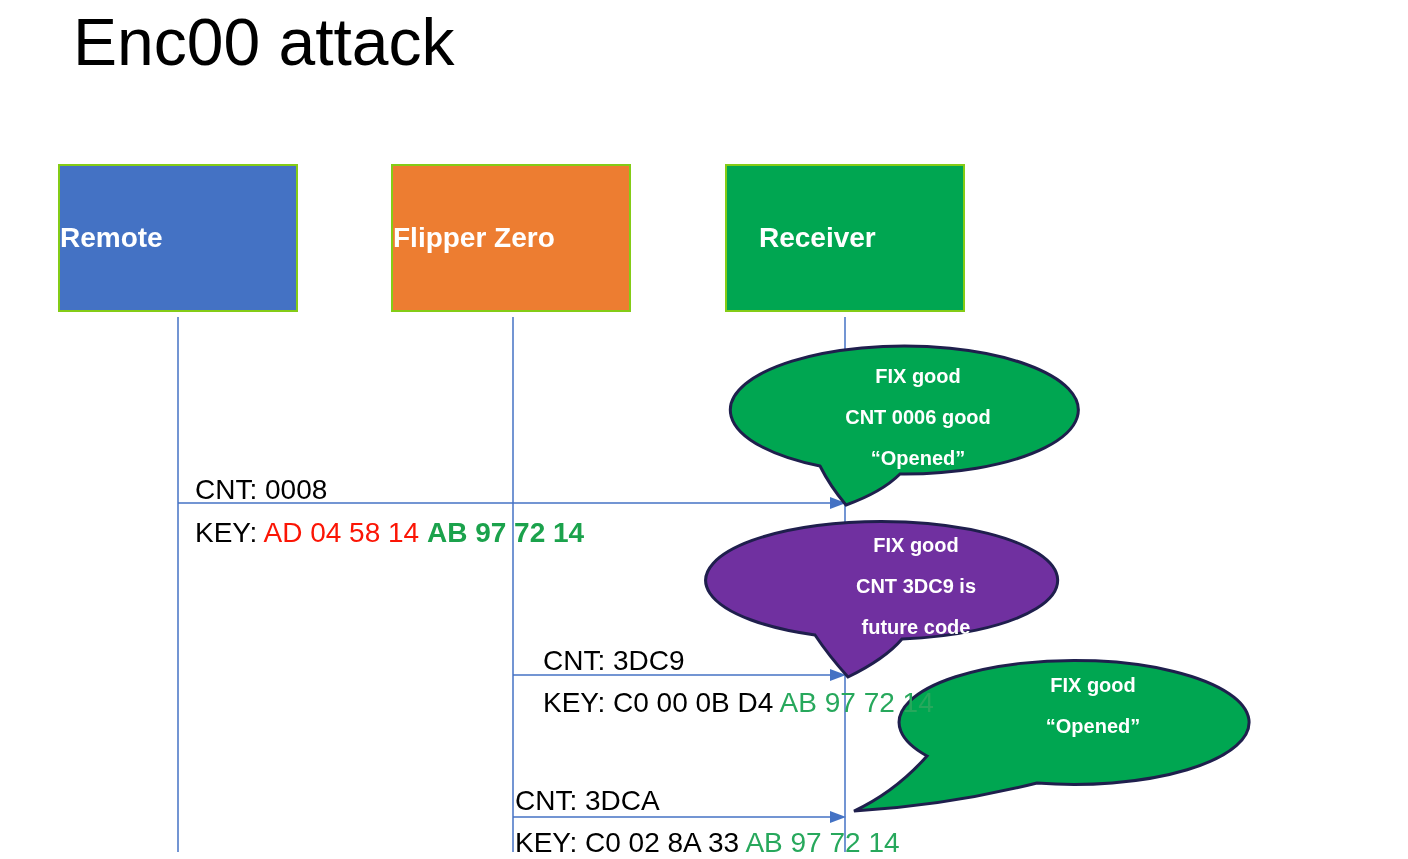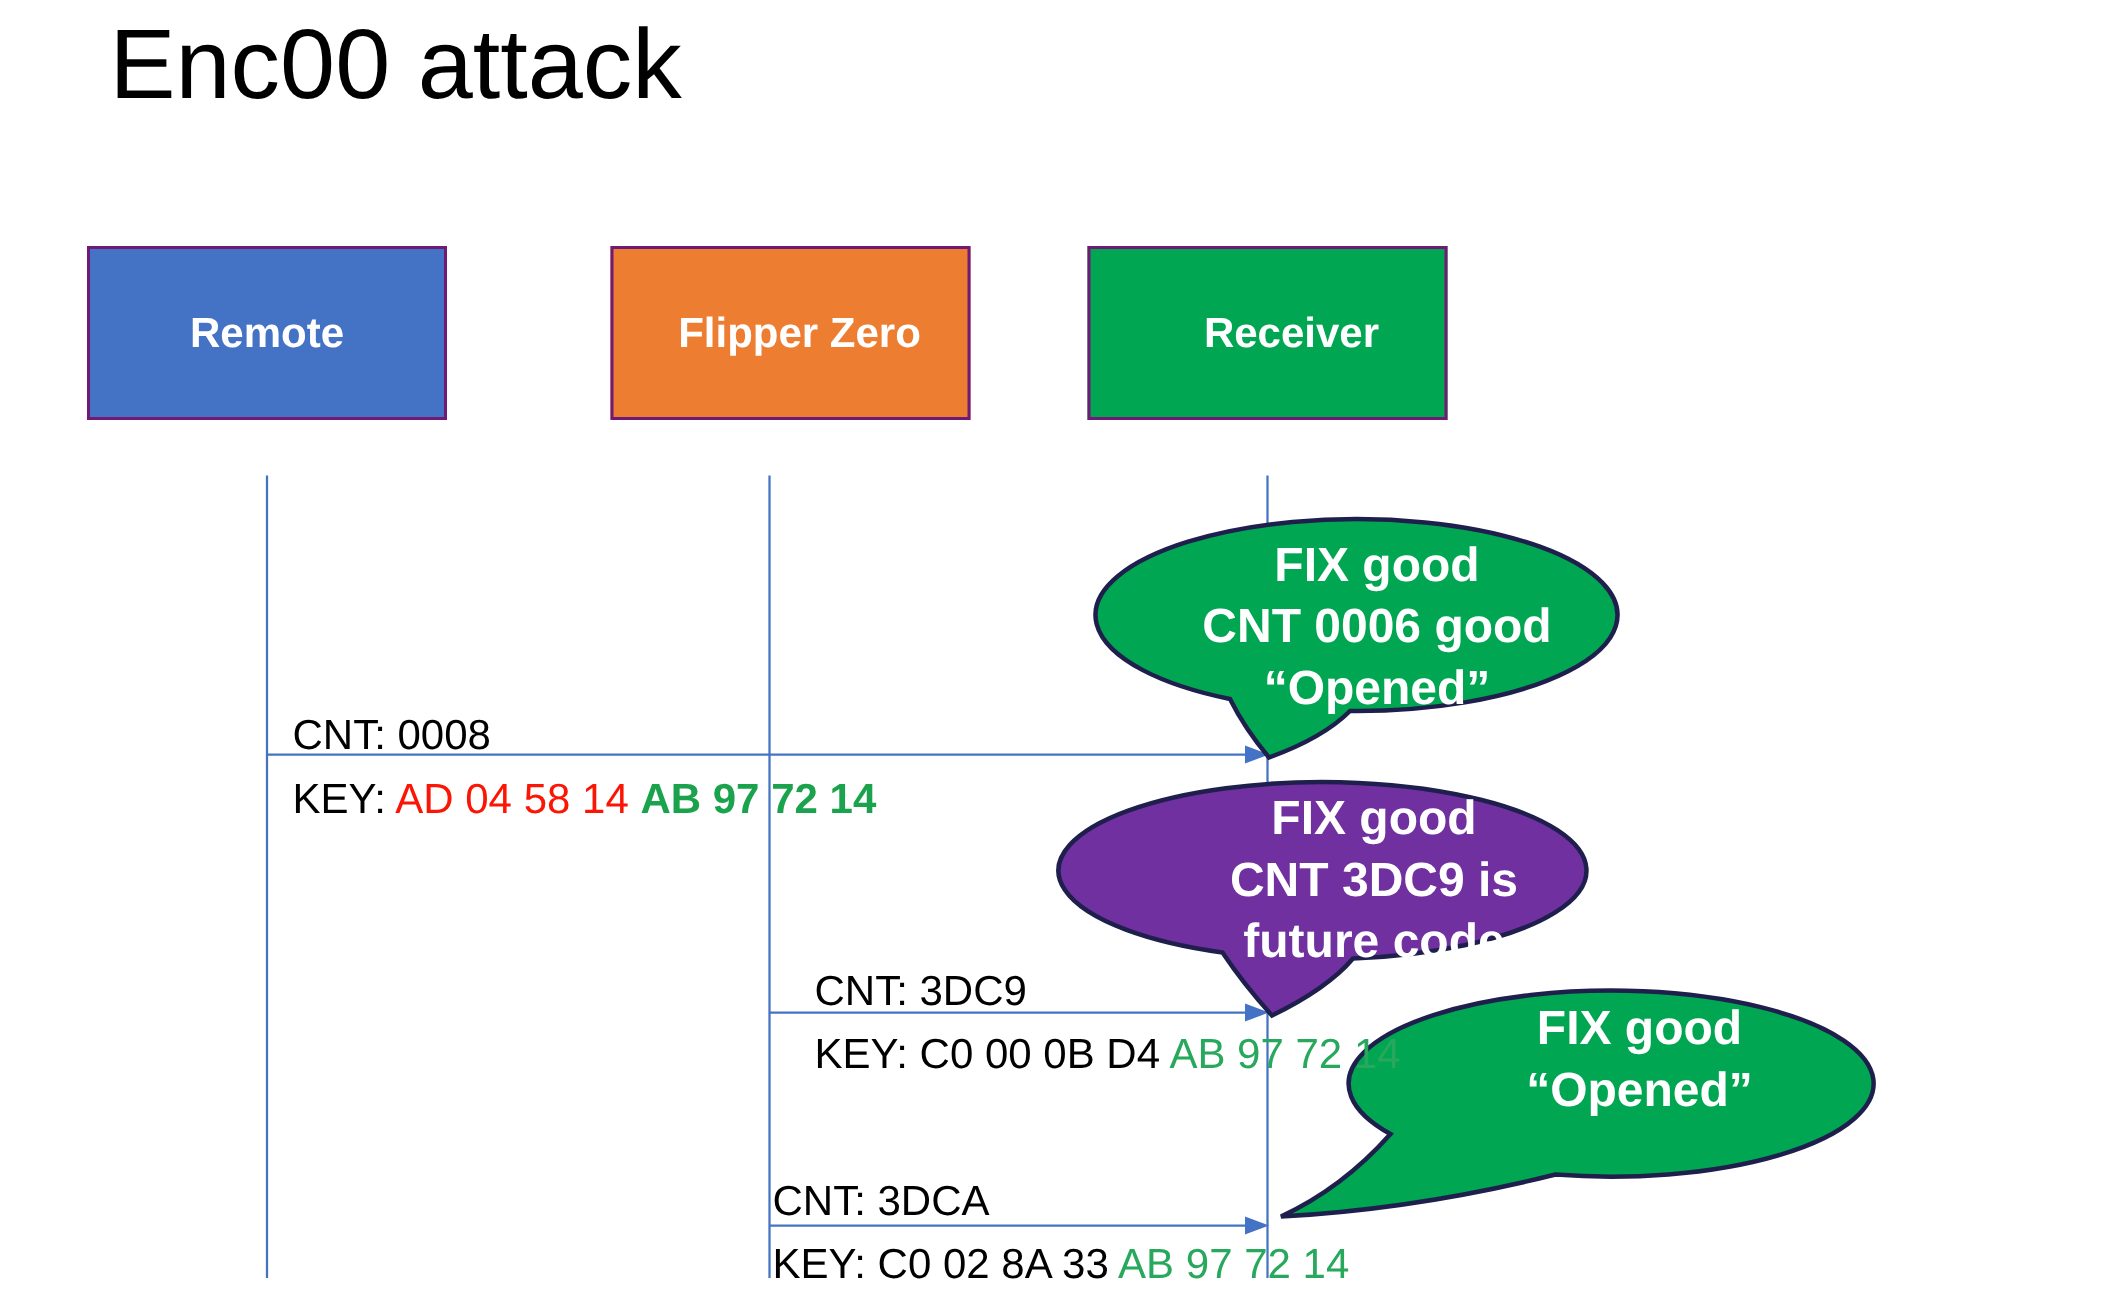--- a/index.html
+++ b/index.html
@@ -6,45 +6,45 @@
   #canvas {
     position:relative; width:1408px; height:859px; background:#ffffff;
     font-family:Liberation Sans, sans-serif; overflow:hidden;
   }
   #slide-title {
     position:absolute; left:73px; top:0px;
     font-size:66px; font-weight:200; color:#000; letter-spacing:0px;
     line-height:1.3; white-space:nowrap;
   }
   .actor-box {
-    position:absolute; top:164px; width:240px; height:116px;
-    border:2px solid #701a75; box-sizing:border-box;
-    display:flex; align-items:center; justify-content:center;
+    position:absolute; top:164px; width:240px; height:148px;
+    border:2px solid #84cc16; box-sizing:border-box;
+    display:flex; align-items:center; justify-content:flex-start;
   }
   .actor-box .actor-label {
     color:#fff; font-size:28px; font-weight:600; white-space:nowrap;
   }
   #actor-remote  { left:58px;  }
-  #actor-flipper { left:407px;padding-left:12px; }
+  #actor-flipper { left:391px; }
   #actor-receiver{ left:725px;padding-left:32px; }
 
   #diagram-svg { position:absolute; left:0; top:0; }
   .lifeline, .msg-arrow-line { stroke:#4472C4; stroke-width:1.5; fill:none; }
   .arrow-head { fill:#4472C4; stroke:none; }
   .bubble-shape { stroke:#1F1F4D; stroke-width:3px; }
 
   .msg-text {
     position:absolute; color:#000; font-size:28px; line-height:43px;
     white-space:nowrap;
   }
   .key-green-bold { font-weight:700; }
 
   .bubble-text {
     position:absolute; width:300px; text-align:center;
-    color:#fff; font-size:32px; font-weight:600; line-height:41px;
+    color:#fff; font-size:20px; font-weight:600; line-height:41px;
     white-space:nowrap;
   }
 </style>
 </head>
 <body>
 
 <div id="canvas">
 
   <div id="slide-title">Enc00 attack</div>
 

